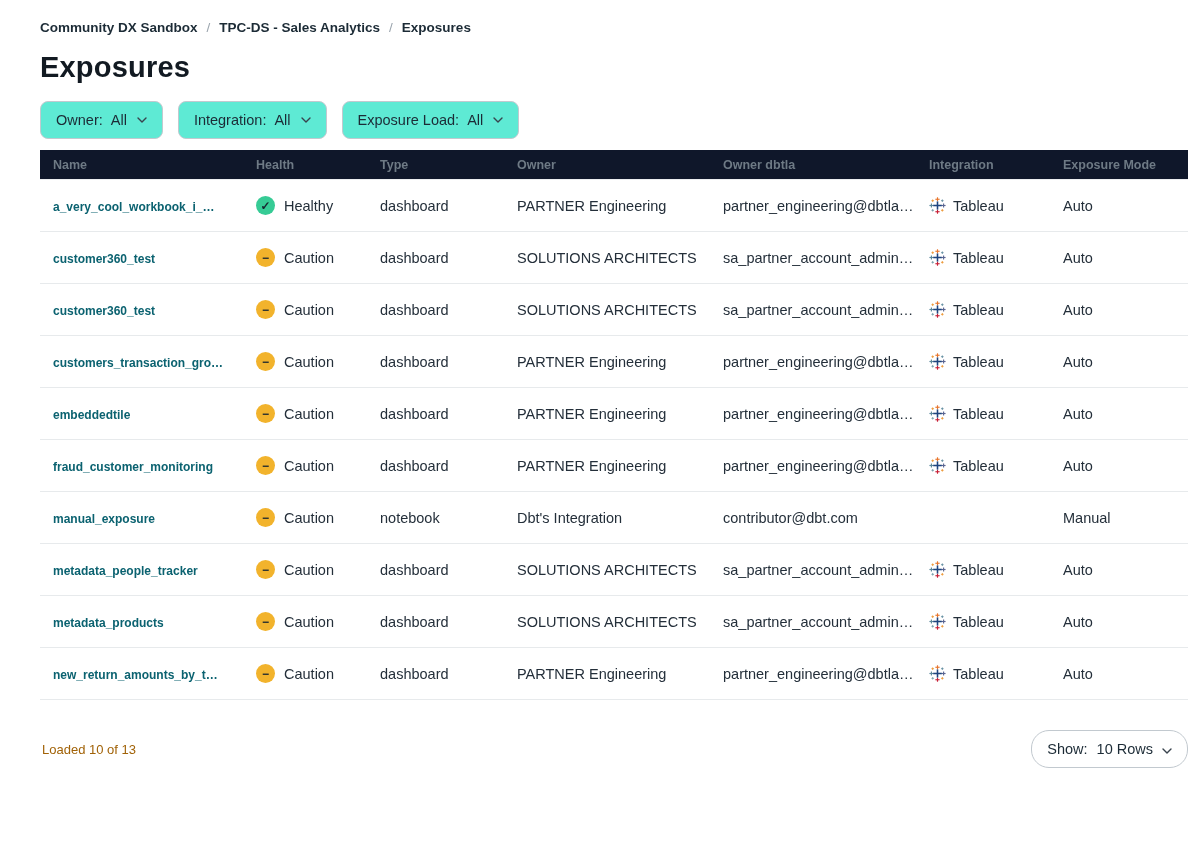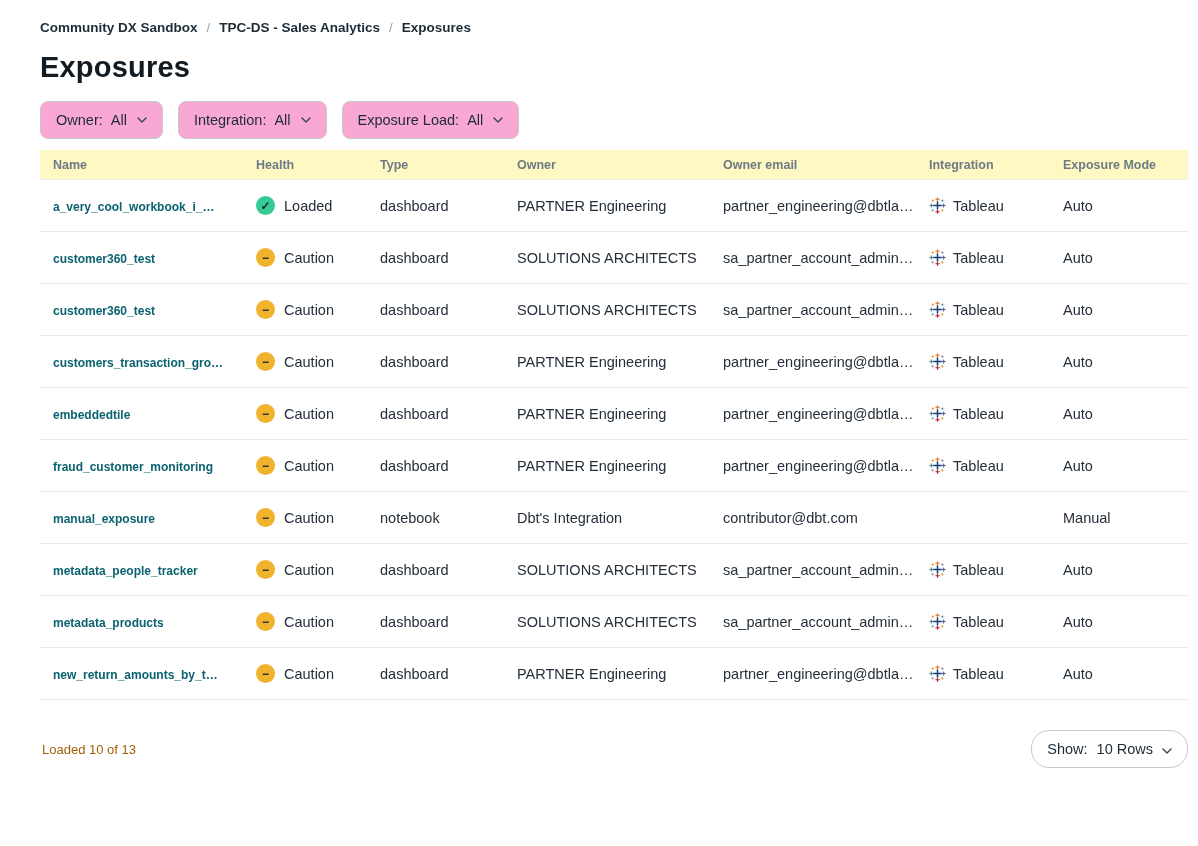--- a/index.html
+++ b/index.html
@@ -23,35 +23,35 @@
   .page-title {
     margin: 16px 10px 0 40px;
     font-size: 29px; font-weight: 700; color: #121a22; letter-spacing: 0.2px;
   }
 
   
   .filters { display: flex; gap: 15px; margin: 17px 10px 0 40px; }
   .filter-btn {
     display: inline-flex; align-items: center; gap: 8px;
     height: 38px; padding: 0 15px;
-    background: #f9a8d4; border: 1px solid #c2c9cf; border-radius: 8px;
+    background: #5eead4; border: 1px solid #c2c9cf; border-radius: 8px;
     font-size: 14.5px; color: #1c2b36; cursor: pointer;
     font-family: "Liberation Sans", sans-serif;
   }
   .filter-btn .chev { display: inline-flex; margin-left: 2px; }
 
   
   .table { margin: 11px 10px 0 40px; width: 1148px; }
   .t-row {
     display: grid;
     grid-template-columns: 203px 124px 137px 206px 206px 134px 1fr;
     align-items: center;
   }
   .t-head {
-    height: 30px; background: #fef9c3; border-bottom: 1px solid #eceef0;
+    height: 30px; background: #0f172a; border-bottom: 1px solid #eceef0;
   }
   .t-head .cell {
     font-size: 12.5px; font-weight: 700; color: #6e7a85;
   }
   .cell { padding-left: 13px; overflow: hidden; white-space: nowrap; }
   .t-body .t-row { height: 52px; border-bottom: 1px solid #e7eaec; }
   .t-body .cell { font-size: 14.5px; color: #242f3a; }
 
   .name-link {
     color: #0b6270; font-weight: 700; text-decoration: underline;
@@ -141,33 +141,33 @@
     </span>
   </button>
 </div>
 
 <div class="table">
   <div class="t-row t-head">
     <div class="cell">Name</div>
     <div class="cell">Health</div>
     <div class="cell">Type</div>
     <div class="cell">Owner</div>
-    <div class="cell">Owner email</div>
+    <div class="cell">Owner dbtla</div>
     <div class="cell">Integration</div>
     <div class="cell">Exposure Mode</div>
   </div>
 
   <div class="t-body">
   <div class="t-row">
     <div class="cell">
       <span class="name-link">a_very_cool_workbook_i_…</span>
     </div>
     <div class="cell health-cell">
       <span class="badge healthy">✓</span>
-      <span>Loaded</span>
+      <span>Healthy</span>
     </div>
     <div class="cell">dashboard</div>
     <div class="cell">PARTNER Engineering</div>
     <div class="cell">partner_engineering@dbtla…</div>
     <div class="cell integration-cell">
       <svg width="17" height="17" viewBox="0 0 24 24">
         <g fill="#eb9129">
               <rect x="4.7" y="3.4" width="1.1" height="3.7"></rect>
               <rect x="3.4" y="4.7" width="3.7" height="1.1"></rect>
             </g>

